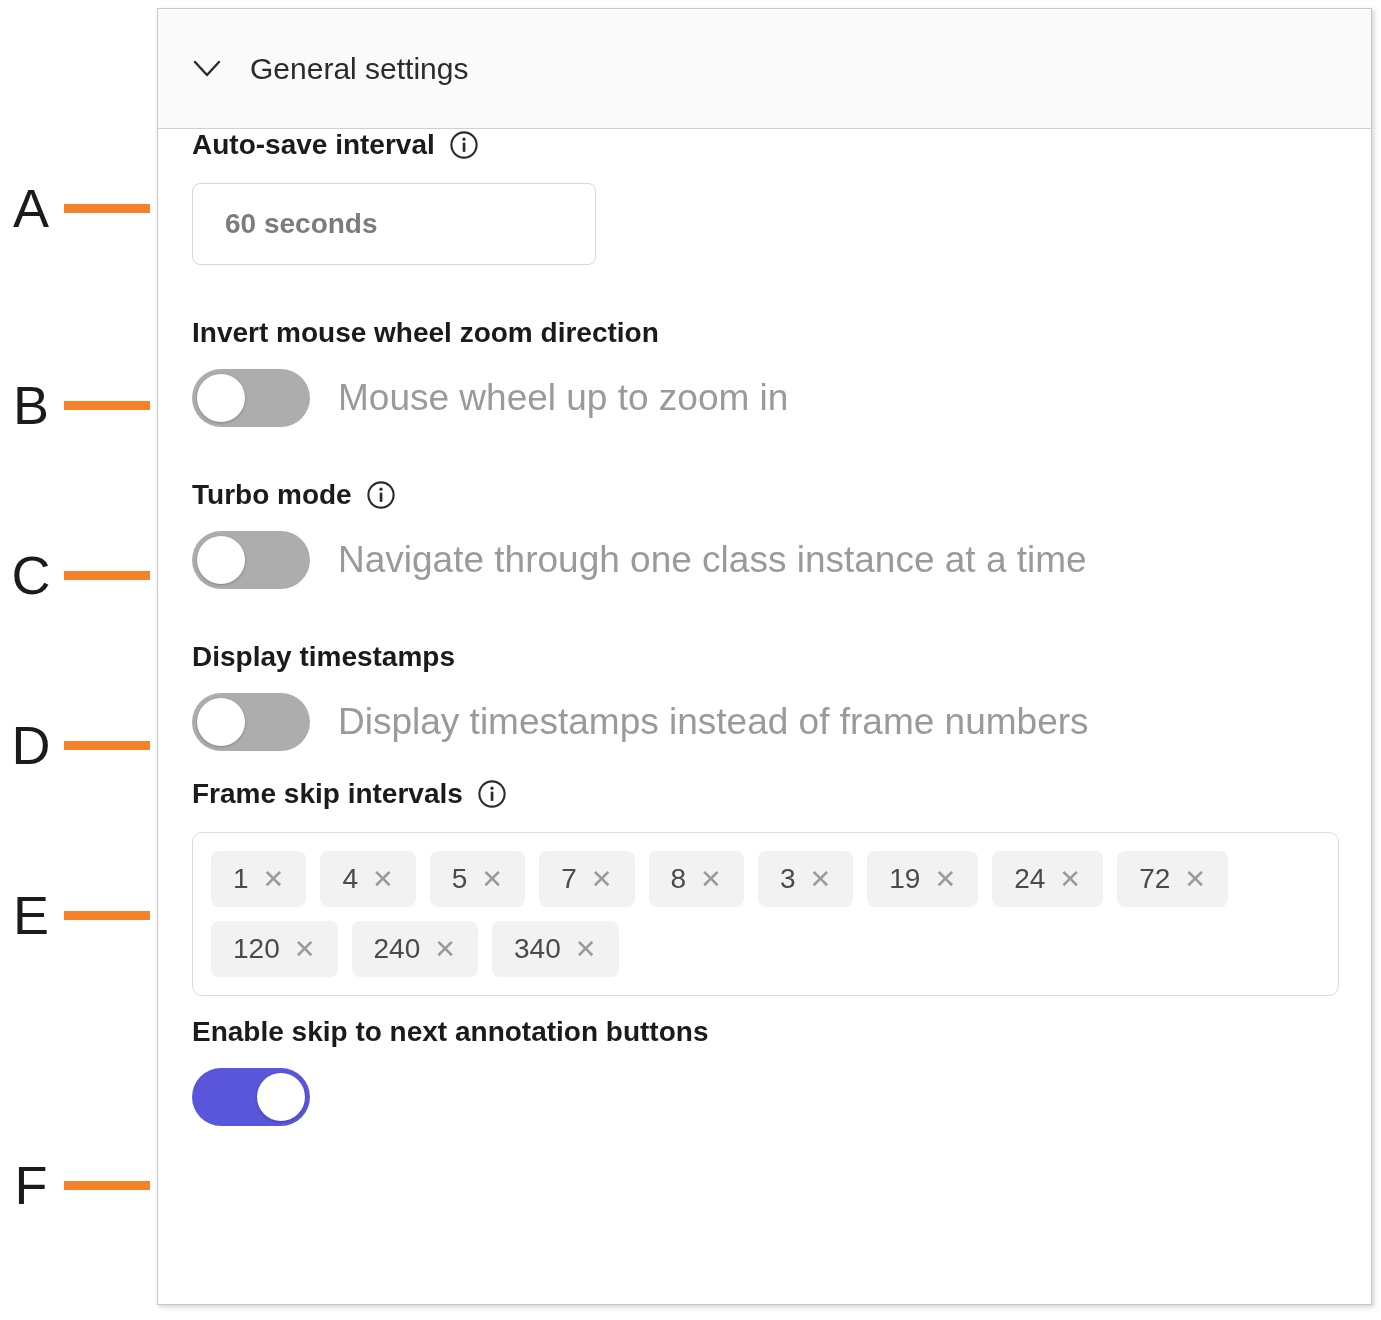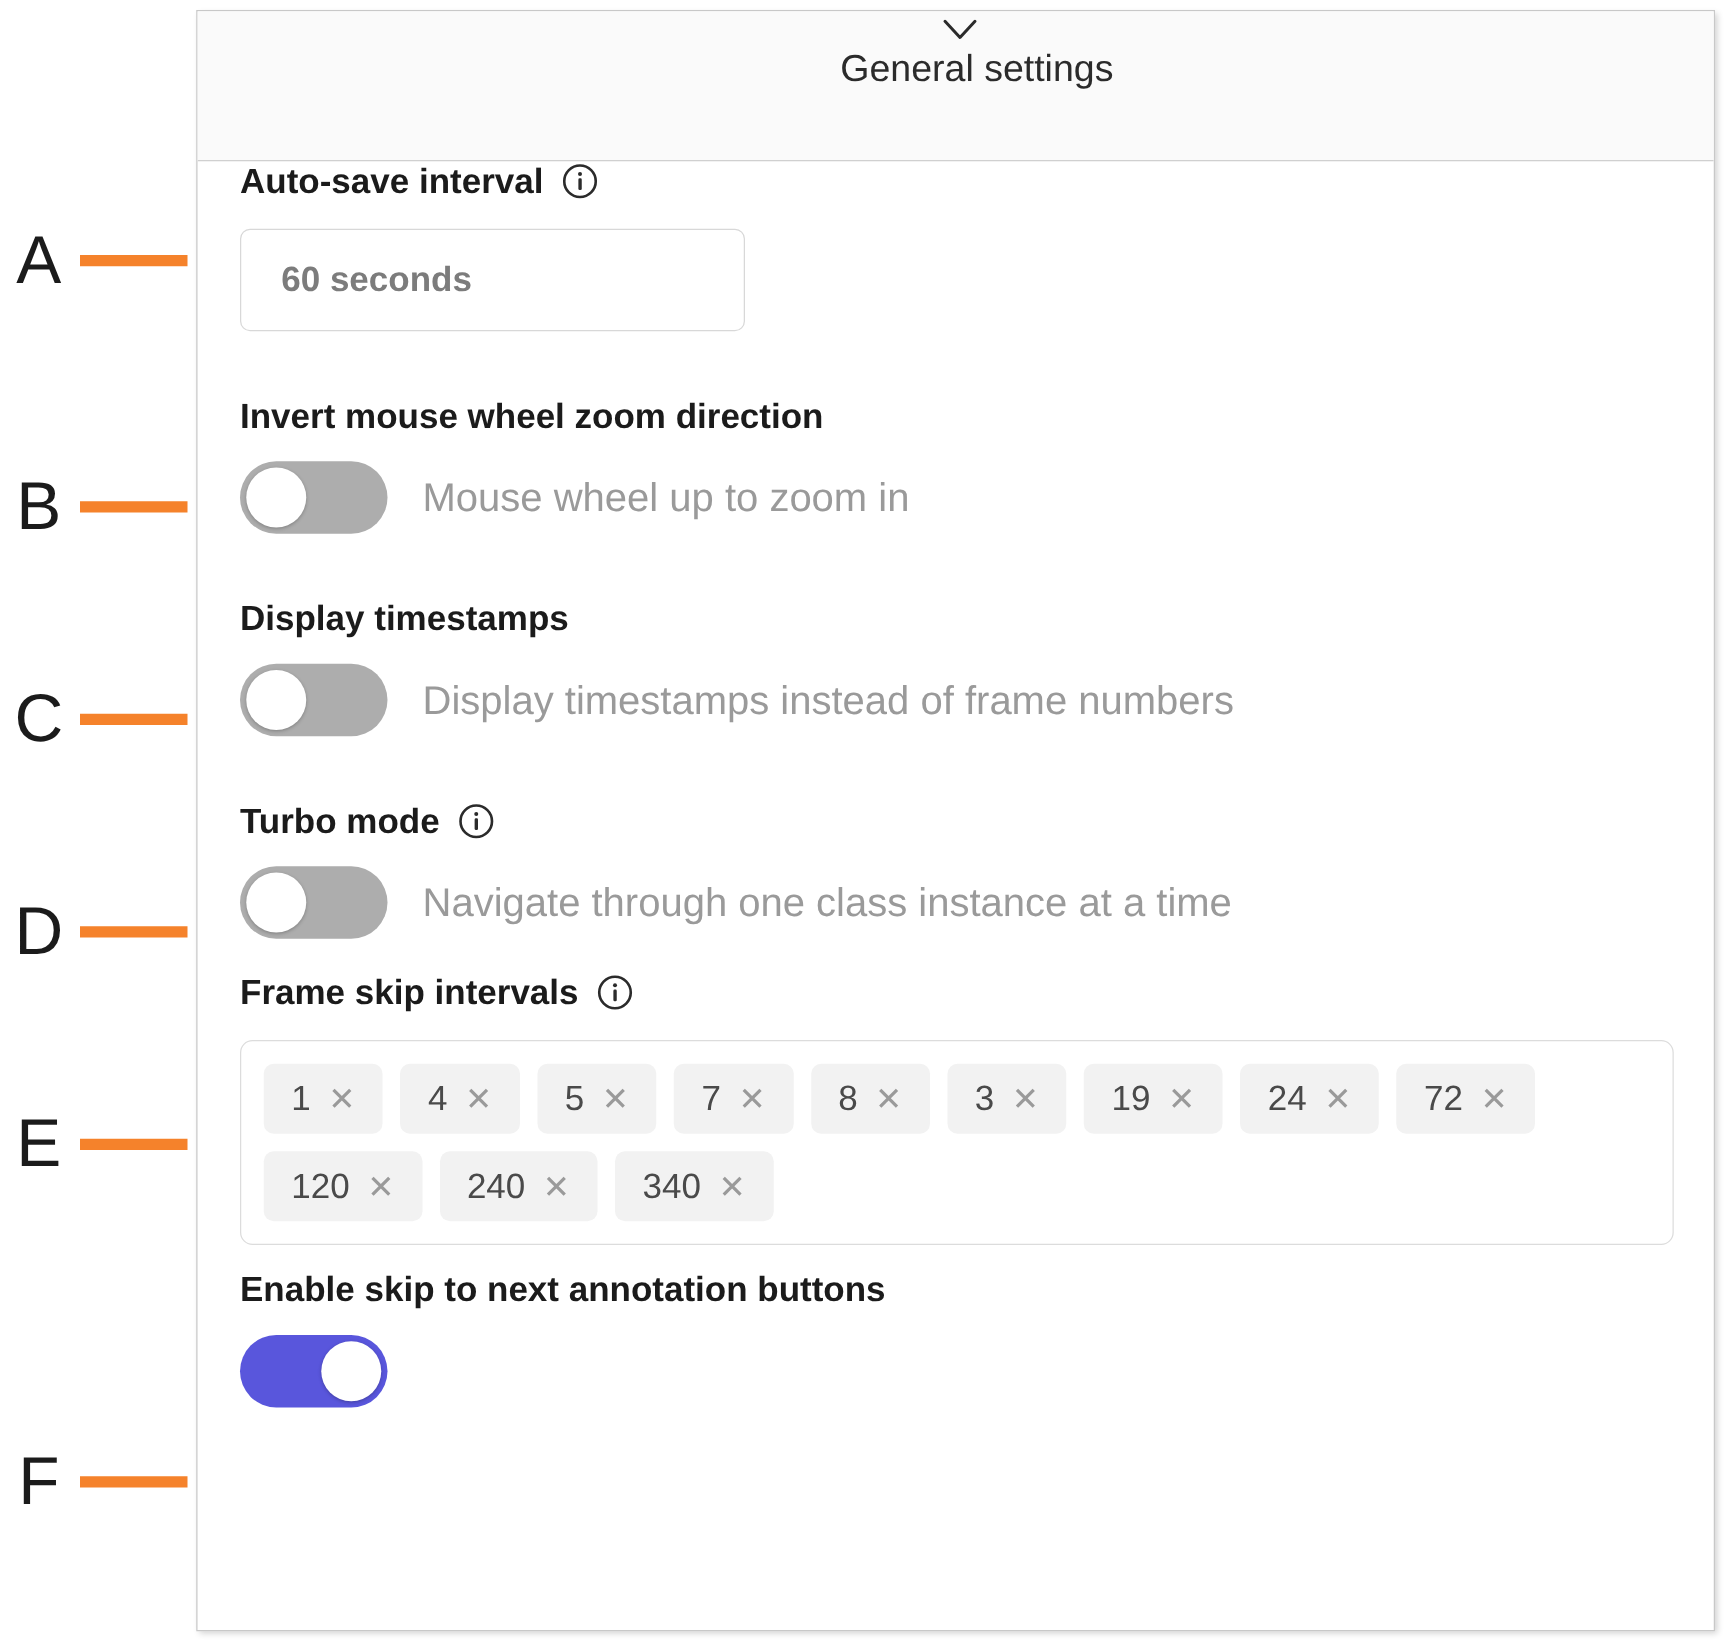--- a/index.html
+++ b/index.html
@@ -58,21 +58,20 @@
   }
 
   .section-header {
     height: 120px;
     background: #fafafa;
     border-bottom: 1px solid #d0d0d0;
     display: flex;
     align-items: center;
     padding-left: 34px;
     box-sizing: border-box;
-    flex-direction: column;
   }
   .chevron {
     width: 30px;
     height: 30px;
     display: inline-flex;
     align-items: center;
     justify-content: center;
     margin-right: 28px;
   }
   .section-title {
@@ -137,21 +136,21 @@
     top: 5px;
     left: 5px;
     width: 48px;
     height: 48px;
     border-radius: 50%;
     background: #ffffff;
     box-shadow: 0 1px 3px rgba(0,0,0,0.25);
   }
   .toggle.on .knob { left: 65px; }
   .toggle-desc {
-    font-size: 32px;
+    font-size: 37px;
     color: #9a9a9a;
   }
 
   .chips-box {
     margin-top: 22px;
     border: 1px solid #dcdcdc;
     border-radius: 10px;
     padding: 18px 18px;
     display: flex;
     flex-wrap: wrap;
@@ -240,49 +239,49 @@
       <div class="toggle-row">
         <div class="toggle">
           <div class="knob"></div>
         </div>
         <span class="toggle-desc">Mouse wheel up to zoom in</span>
       </div>
     </div>
 
     <div class="field" style="margin-top:52px;">
       <div class="field-label">
-        <span>Display timestamps</span>
-      </div>
-      <div class="toggle-row">
-        <div class="toggle">
-          <div class="knob"></div>
-        </div>
-        <span class="toggle-desc">Display timestamps instead of frame numbers</span>
-      </div>
-    </div>
-
-    <div class="field" style="margin-top:52px;">
-      <div class="field-label">
         <span>Turbo mode</span>
         <span class="info-icon">
           <svg width="30" height="30" viewBox="0 0 30 30" xmlns="http://www.w3.org/2000/svg">
             <circle cx="15" cy="15" r="12.6" stroke="#2b2b2b" stroke-width="2.1" fill="none"></circle>
             <circle cx="15" cy="9.2" r="1.6" fill="#2b2b2b"></circle>
             <rect x="13.7" y="12.6" width="2.7" height="9.4" rx="1.1" fill="#2b2b2b"></rect>
           </svg>
         </span>
       </div>
       <div class="toggle-row">
         <div class="toggle">
           <div class="knob"></div>
         </div>
         <span class="toggle-desc">Navigate through one class instance at a time</span>
       </div>
     </div>
 
+    <div class="field" style="margin-top:52px;">
+      <div class="field-label">
+        <span>Display timestamps</span>
+      </div>
+      <div class="toggle-row">
+        <div class="toggle">
+          <div class="knob"></div>
+        </div>
+        <span class="toggle-desc">Display timestamps instead of frame numbers</span>
+      </div>
+    </div>
+
     <div class="field" style="margin-top:27px;">
       <div class="field-label">
         <span>Frame skip intervals</span>
         <span class="info-icon">
           <svg width="30" height="30" viewBox="0 0 30 30" xmlns="http://www.w3.org/2000/svg">
             <circle cx="15" cy="15" r="12.6" stroke="#2b2b2b" stroke-width="2.1" fill="none"></circle>
             <circle cx="15" cy="9.2" r="1.6" fill="#2b2b2b"></circle>
             <rect x="13.7" y="12.6" width="2.7" height="9.4" rx="1.1" fill="#2b2b2b"></rect>
           </svg>
         </span>

